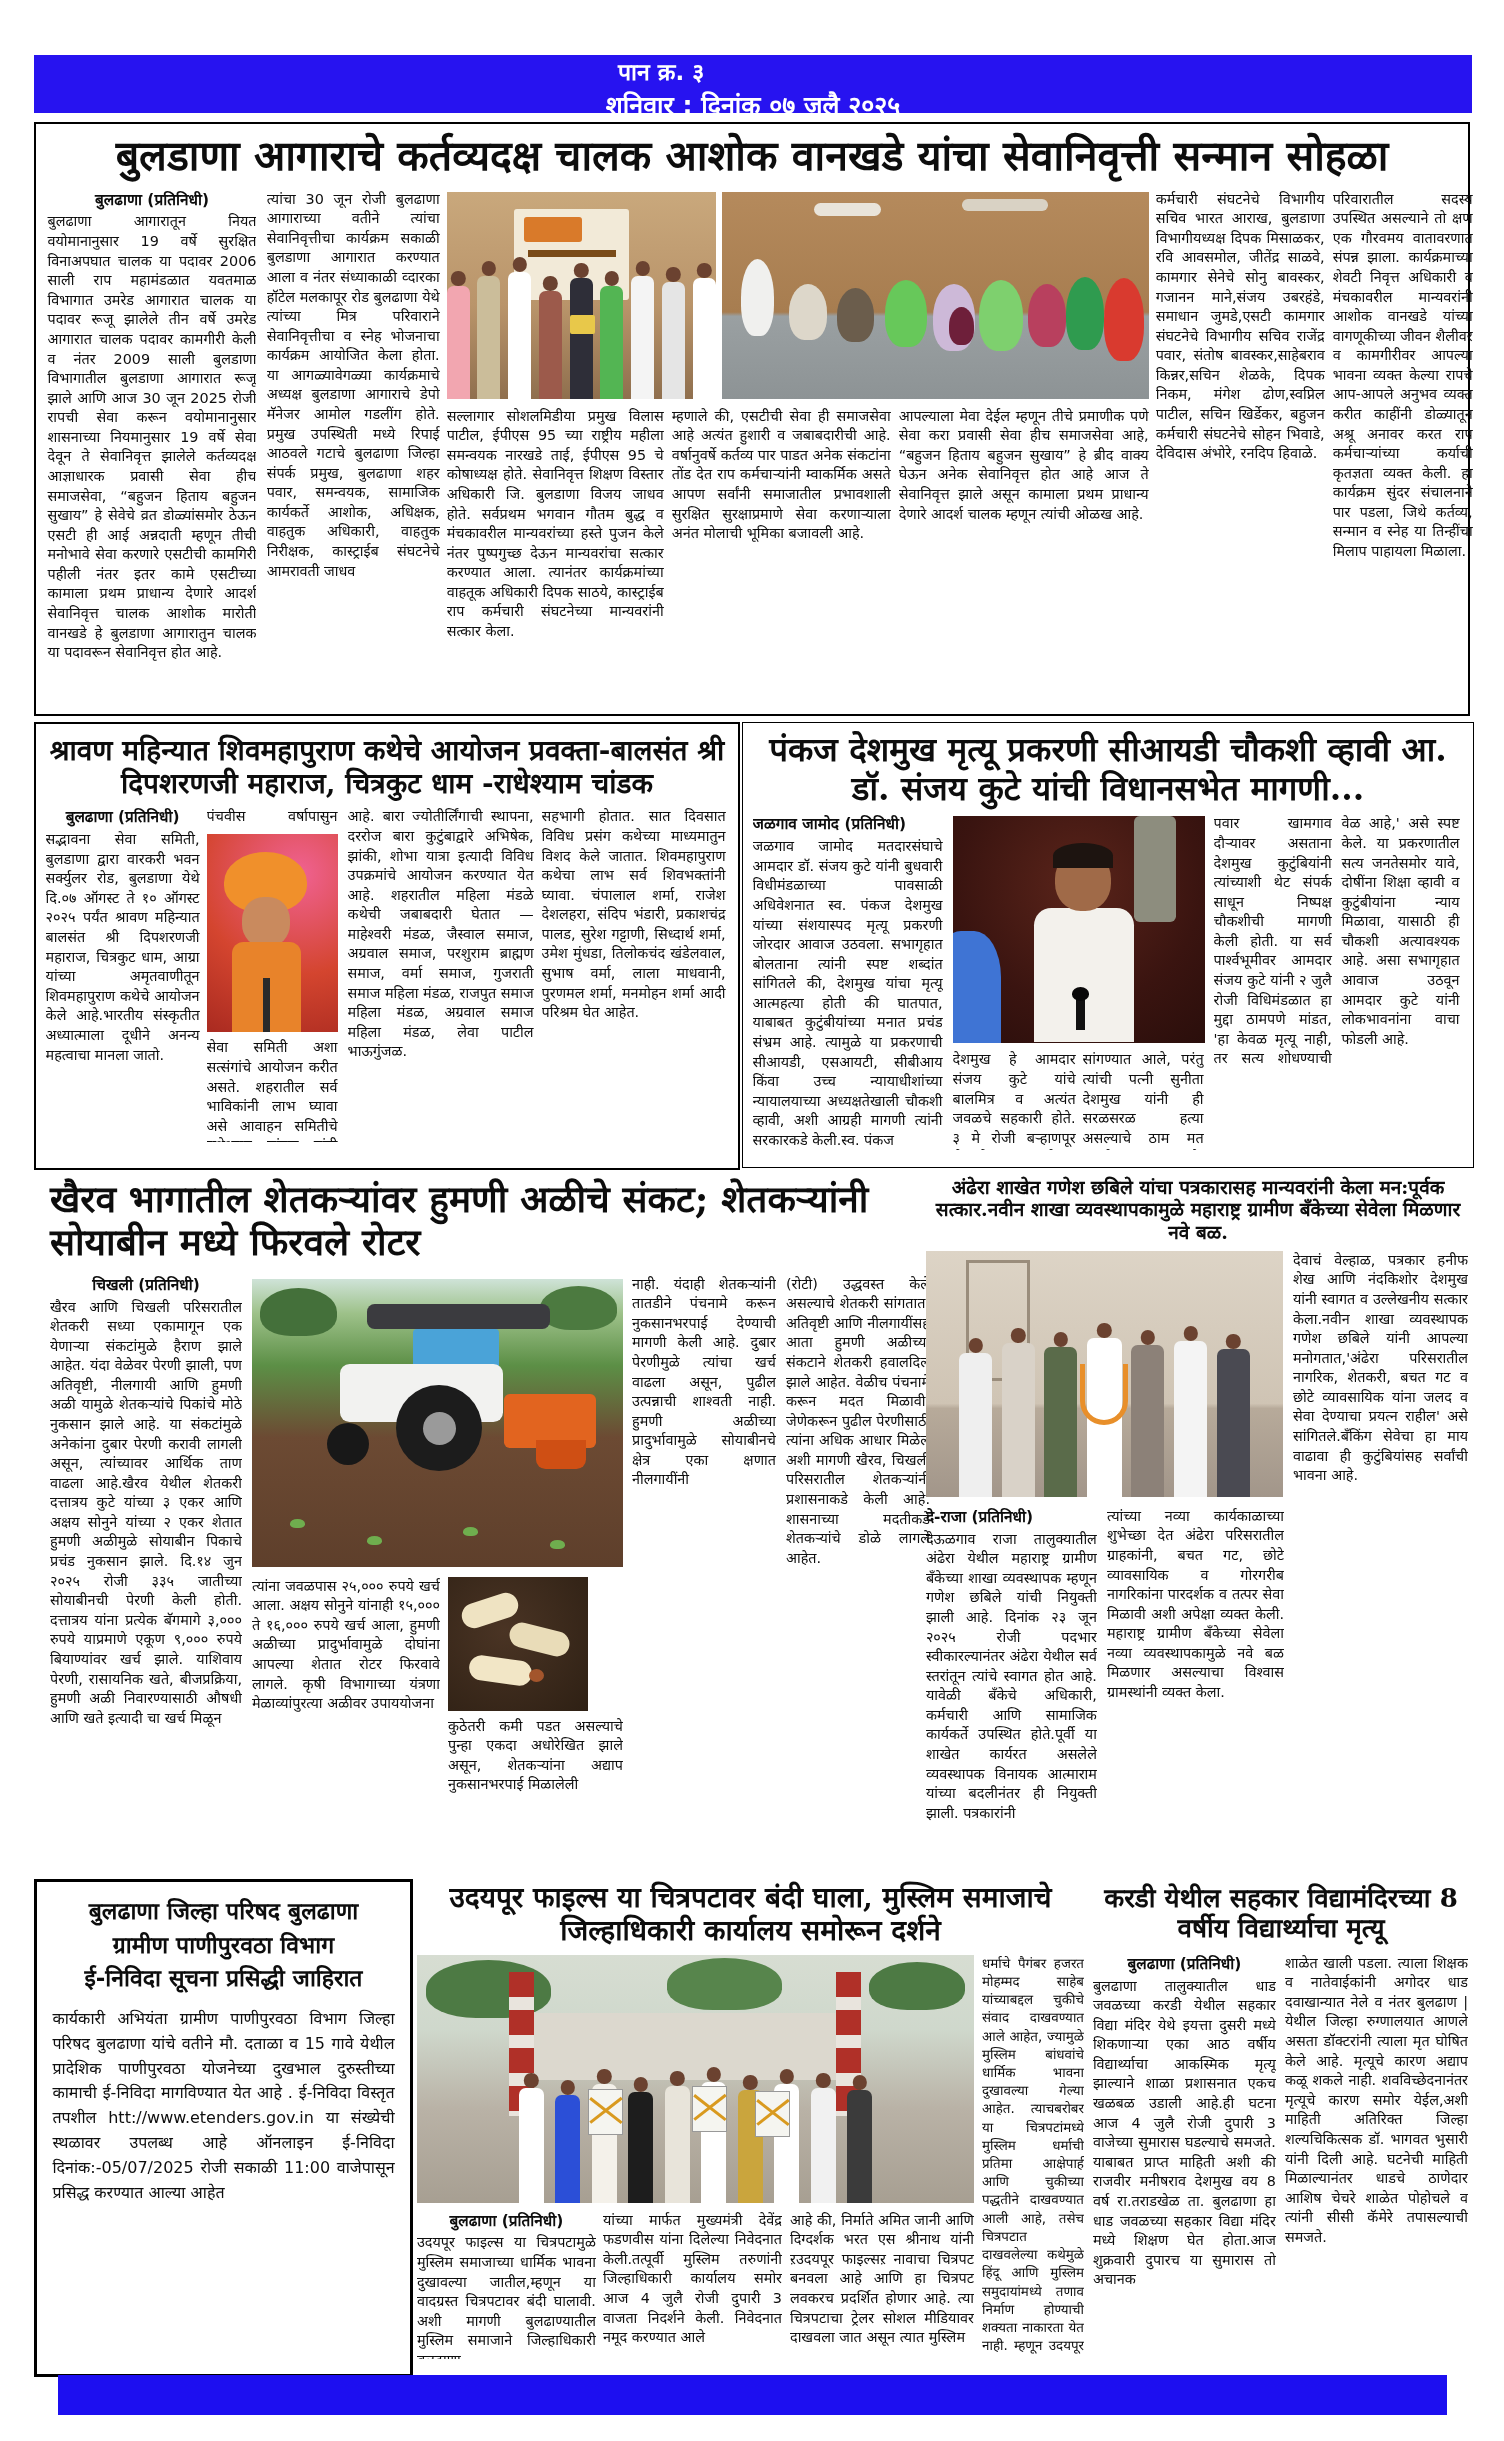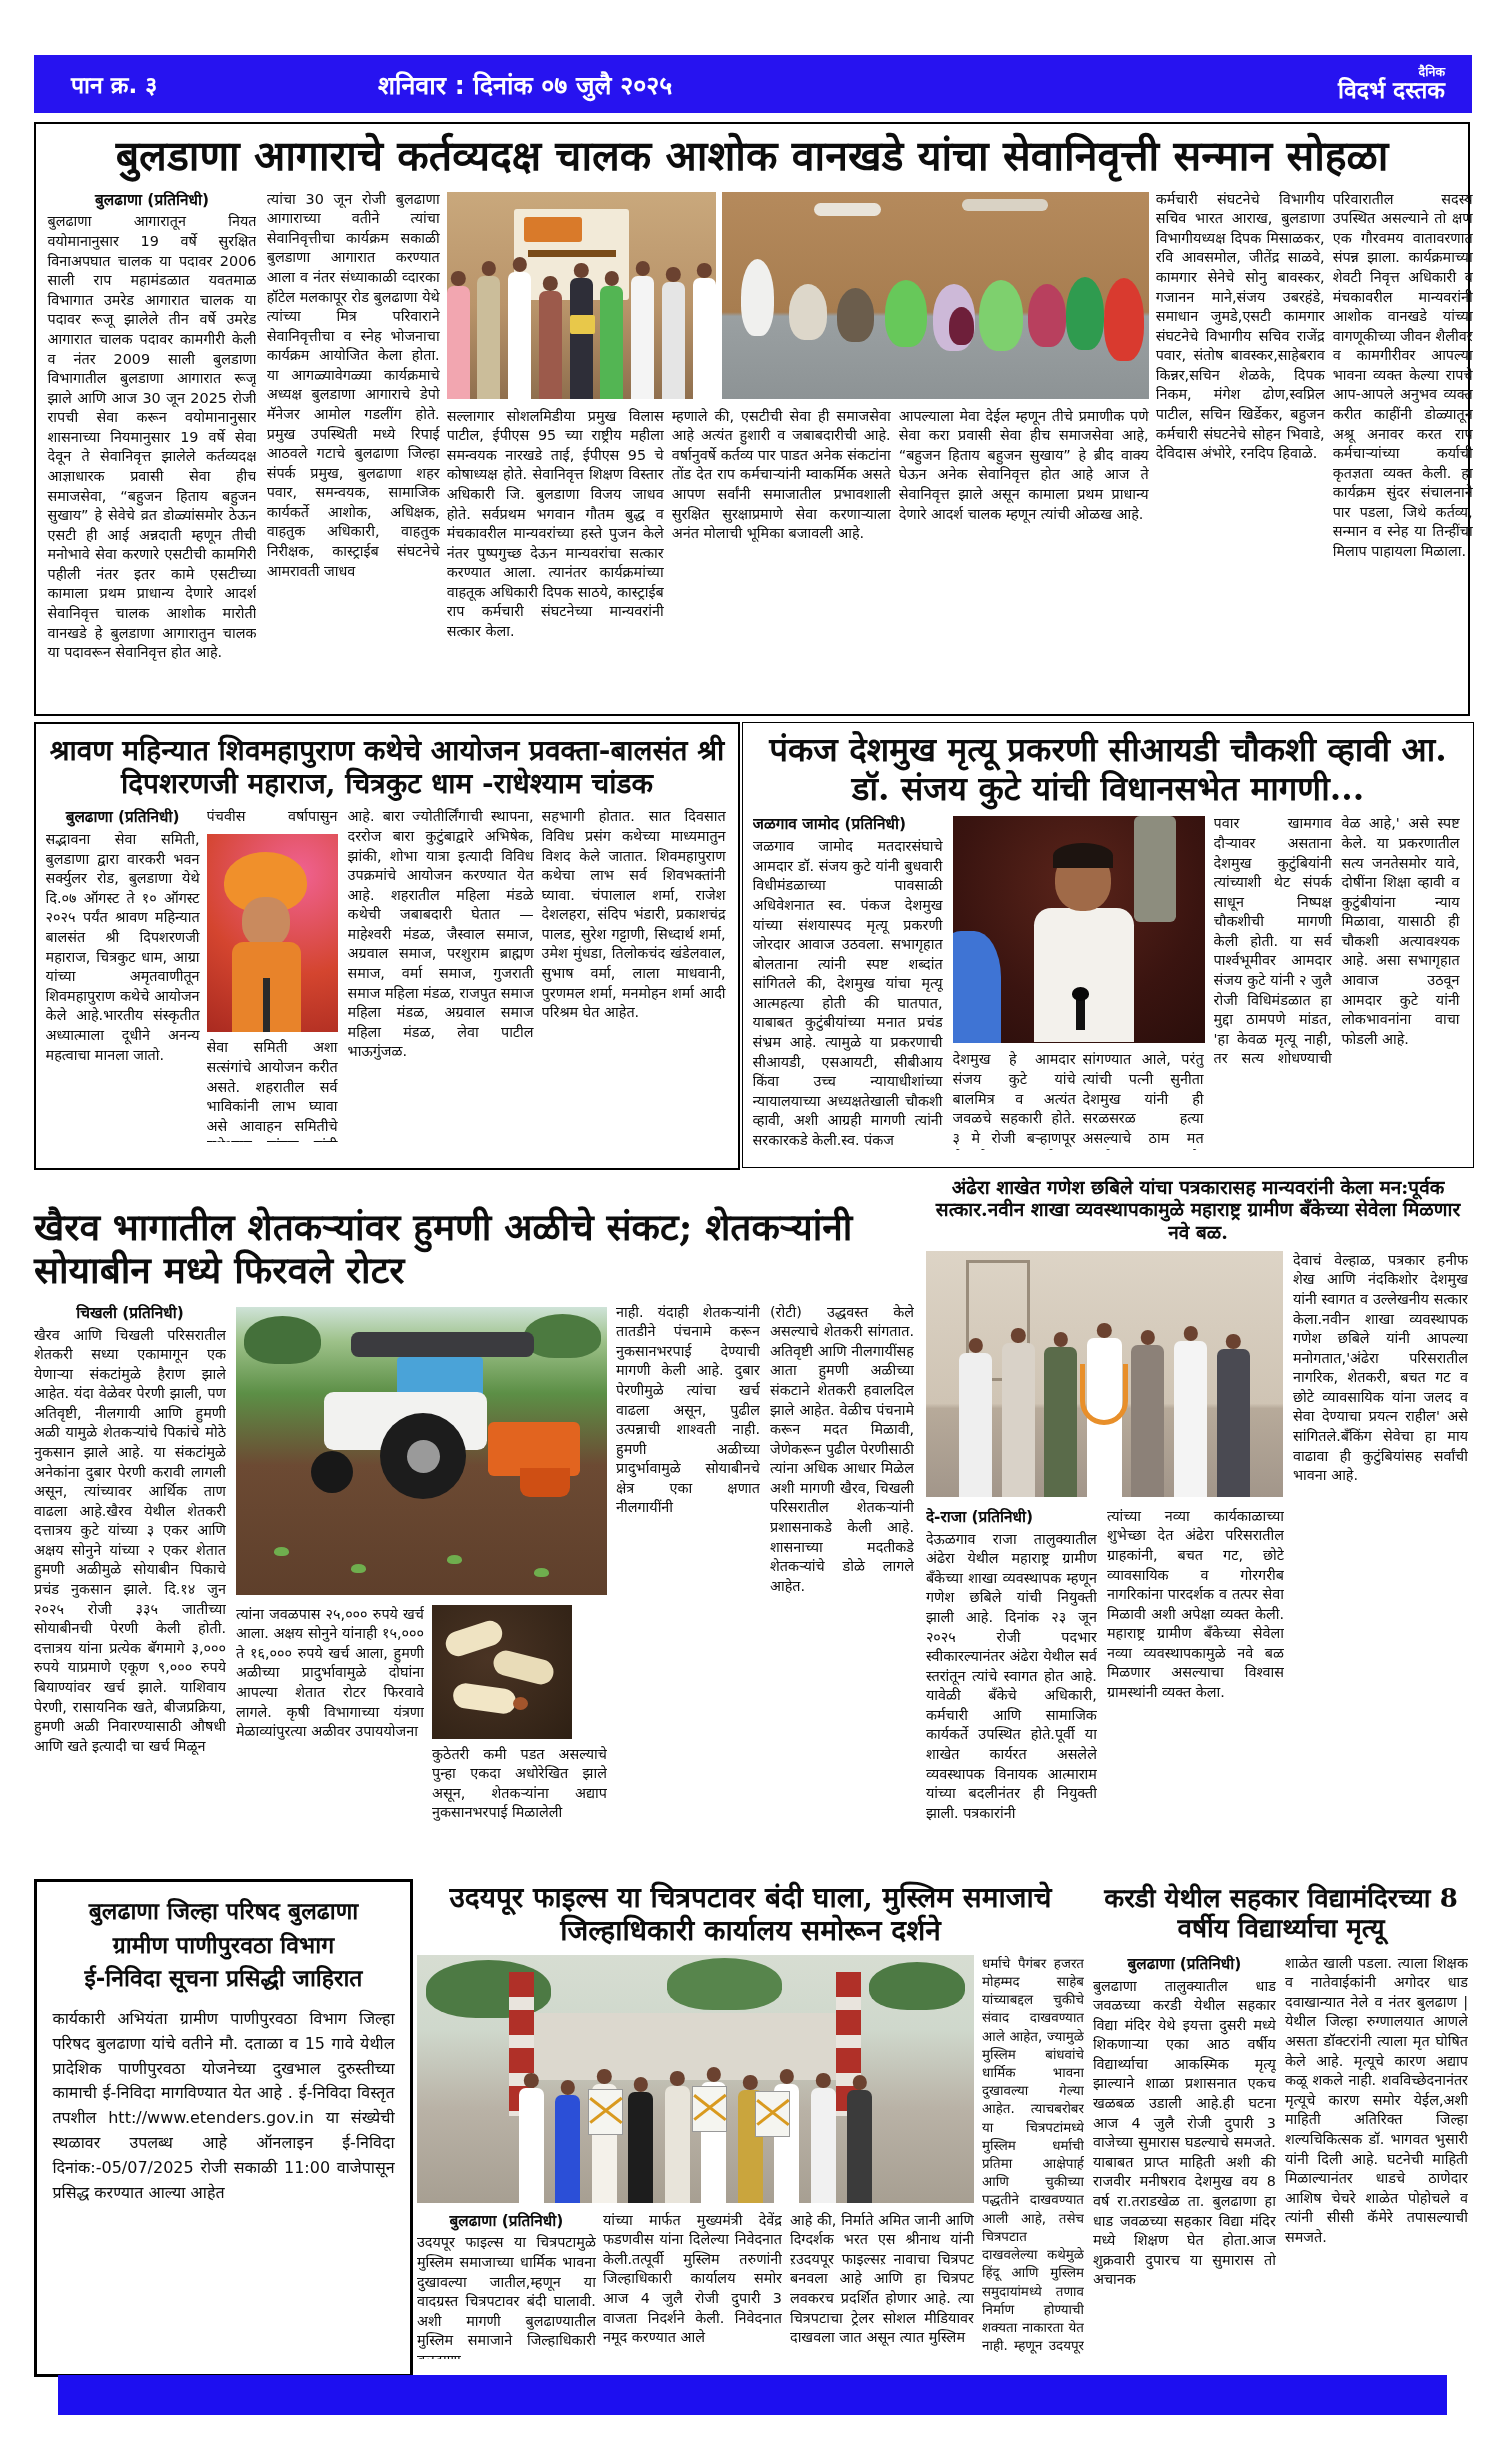--- a/index.html
+++ b/index.html
@@ -1,21 +1,21 @@
 <!DOCTYPE html>
 <html><head>
 <meta charset="utf-8">
 <style>
   html,body{margin:0;padding:0;background:#e9e9e9;}
   .page{position:relative;width:1504px;height:2441px;margin:0 auto;background:#ffffff;
         font-family:"DejaVu Sans",sans-serif;color:#0d0d0d;overflow:hidden;}
   .abs{position:absolute;}
   
   .mast{left:34px;top:55px;width:1438px;height:58px;background:#2713f0;color:#fff;
-        display:flex;align-items:center;}
+        display:flex;align-items:center;flex-direction:column;}
   .mast .pageno{font-size:23px;font-weight:bold;padding-left:37px;width:307px;}
   .mast .date{flex:1;text-align:left;font-size:25px;font-weight:bold;}
   .mast .brand{width:307px;text-align:right;padding-right:27px;line-height:1;}
   .mast .brand .small{display:block;font-size:12.5px;font-weight:bold;}
   .mast .brand .big{display:block;font-size:23px;font-weight:bold;}
   
   .box{border:2.9px solid #000;background:#fff;}
   .hl{font-weight:bold;text-align:center;line-height:1.18;font-family:"DejaVu Serif",serif;}
   .dateline{font-weight:bold;font-size:15.4px;margin-bottom:1.9px;}
   .col{font-size:14.4px;line-height:1.36;text-align:justify;overflow:hidden;}
@@ -135,21 +135,21 @@
         <div class="abs" style="left:123px;top:181px;width:9.6px;height:33px;background:#111;"></div>
         <div class="abs" style="left:119px;top:171px;width:17.3px;height:13.4px;background:#090909;border-radius:50%;"></div>
         <div class="abs" style="left:181px;top:0;width:42px;height:106px;background:#8d8d7e;border-radius:5.8px;"></div>
       </div>
       <div class="abs col" style="left:200px;top:236px;width:123px;height:100px;">देशमुख हे आमदार संजय कुटे यांचे बालमित्र व अत्यंत जवळचे सहकारी होते. ३ मे रोजी बऱ्हाणपूर रोडवरील त्यांच्या शेतात मृतदेह आढळून आल्यापासून परिसरात खळबळ उडाली. प्राथमिक तपासानंतर हा आत्महत्येचा प्रकार असल्याचे</div>
       <div class="abs col" style="left:330px;top:236px;width:121px;height:100px;">सांगण्यात आले, परंतु त्यांची पत्नी सुनीता देशमुख यांनी ही सरळसरळ हत्या असल्याचे ठाम मत मांडले आहे. याप्रकरणात सर्वपक्षीय नेत्यांनी एकत्र येत स्थानिक पातळीपासून जिल्हाधिकारी कार्यालयापर्यंत निवेदने दिली. राज्याचे उपमुख्यमंत्री अजित</div>
       <div class="abs col" style="left:461px;top:0;width:246px;height:336px;column-count:2;column-gap:9.6px;">पवार खामगाव दौऱ्यावर असताना देशमुख कुटुंबियांनी त्यांच्याशी थेट संपर्क साधून निष्पक्ष चौकशीची मागणी केली होती. या सर्व पार्श्वभूमीवर आमदार संजय कुटे यांनी २ जुलै रोजी विधिमंडळात हा मुद्दा ठामपणे मांडत, 'हा केवळ मृत्यू नाही, तर सत्य शोधण्याची वेळ आहे,' असे स्पष्ट केले. या प्रकरणातील सत्य जनतेसमोर यावे, दोषींना शिक्षा व्हावी व कुटुंबीयांना न्याय मिळावा, यासाठी ही चौकशी अत्यावश्यक आहे. असा सभागृहात आवाज उठवून आमदार कुटे यांनी लोकभावनांना वाचा फोडली आहे.</div>
     </div>
   </div>
 
-  <div class="abs" style="left:34px;top:1174px;width:884px;height:661px;margin-top:28px;">
+  <div class="abs" style="left:50px;top:1174px;width:884px;height:661px;">
     <div class="hl" style="font-size:37px;text-align:left;margin:3.8px 0 9.6px;">खैरव भागातील शेतकऱ्यांवर हुमणी अळीचे संकट; शेतकऱ्यांनी सोयाबीन मध्ये फिरवले रोटर</div>
     <div style="position:relative;height:538px;">
       <div class="abs col" style="left:0;top:0;width:192px;height:538px;">
         <div class="dateline" style="text-align:center;">चिखली (प्रतिनिधी)</div>
         <span>खैरव आणि चिखली परिसरातील शेतकरी सध्या एकामागून एक येणाऱ्या संकटांमुळे हैराण झाले आहेत. यंदा वेळेवर पेरणी झाली, पण अतिवृष्टी, नीलगायी आणि हुमणी अळी यामुळे शेतकऱ्यांचे पिकांचे मोठे नुकसान झाले आहे. या संकटांमुळे अनेकांना दुबार पेरणी करावी लागली असून, त्यांच्यावर आर्थिक ताण वाढला आहे.खैरव येथील शेतकरी दत्तात्रय कुटे यांच्या ३ एकर आणि अक्षय सोनुने यांच्या २ एकर शेतात हुमणी अळीमुळे सोयाबीन पिकाचे प्रचंड नुकसान झाले. दि.१४ जुन २०२५ रोजी ३३५ जातीच्या सोयाबीनची पेरणी केली होती. दत्तात्रय यांना प्रत्येक बॅगमागे ३,००० रुपये याप्रमाणे एकूण ९,००० रुपये बियाण्यांवर खर्च झाले. याशिवाय पेरणी, रासायनिक खते, बीजप्रक्रिया, हुमणी अळी निवारण्यासाठी औषधी आणि खते इत्यादी चा खर्च मिळून</span>
       </div>
 
       <div class="abs photo" style="left:202px;top:3.8px;width:371px;height:288px;background:linear-gradient(#cfe3d8 0%,#9dc189 12%,#5c8f46 30%,#6c4a33 55%,#5e3f2b 100%);">
         <div class="blob" style="left:7.7px;top:9.6px;width:77px;height:48px;background:#44703a;"></div>
         <div class="blob" style="left:288px;top:7.7px;width:77px;height:44px;background:#4c7a40;"></div>

